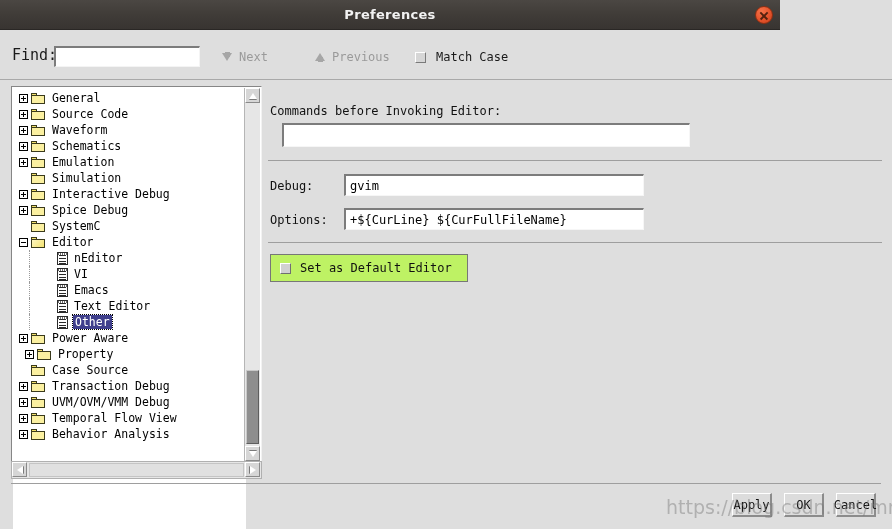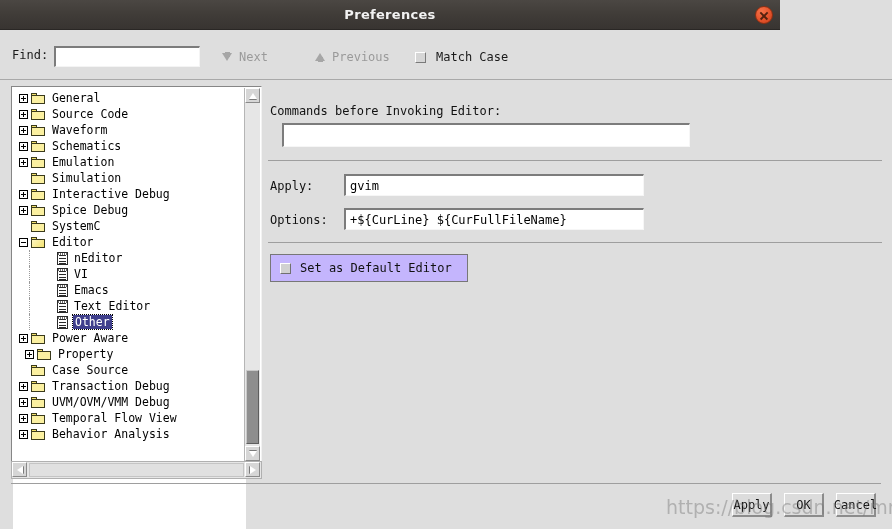--- a/index.html
+++ b/index.html
@@ -73,21 +73,21 @@
     width: 892px;
     height: 50px;
     background: #dedede;
     border-bottom: 1px solid #a9a9a9;
     box-sizing: border-box;
   }
   .find-label {
     position: absolute;
     left: 12px; top: 50%;
     transform: translateY(-50%);
-    font-size: 12px;
+    font-size: 15px;
     color: #1a1a1a;
   }
   .find-input {
     position: absolute;
     left: 54px; top: 16px;
     width: 146px;
     height: 21px;
     background: #ffffff;
     border: 1px solid #ffffff;
     border-top: 2px solid #7c7c7c;
@@ -356,21 +356,21 @@
     left: 0;
     width: 614px;
     height: 1px;
     background: #9e9e9e;
   }
   .default-editor-box {
     position: absolute;
     left: 2px; top: 168px;
     width: 198px; height: 28px;
     border: 1px solid #777;
-    background: #c4b5fd;
+    background: #bef264;
     box-sizing: border-box;
     display: flex;
     align-items: center;
     gap: 9px;
     padding-left: 9px;
     cursor: pointer;
   }
   .cb2 {
     width: 11px; height: 11px;
     background: #d1d1d1;
@@ -594,21 +594,21 @@
       <span class="tri right"></span>
     </div>
   </div>
 
   <div class="right-panel">
     <div class="field-label" style="left:2px; top:18px;">Commands before Invoking Editor:</div>
     <input class="txtbox" style="left: 14px; top: 37px; width: 408px; height: 24px;" type="text" value="">
 
     <div class="hline" style="top:74px;"></div>
 
-    <div class="field-label" style="left:2px; top:93px;">Apply:</div>
+    <div class="field-label" style="left:2px; top:93px;">Debug:</div>
     <input class="txtbox" style="left: 76px; top: 88px; width: 300px; height: 22px;" type="text" value="gvim">
 
     <div class="field-label" style="left:2px; top:127px;">Options:</div>
     <input class="txtbox" style="left: 76px; top: 122px; width: 300px; height: 22px;" type="text" value="+${CurLine} ${CurFullFileName}">
 
     <div class="hline" style="top:156px;"></div>
 
     <div class="default-editor-box">
       <span class="cb2"></span>
       <span class="txt">Set as Default Editor</span>

